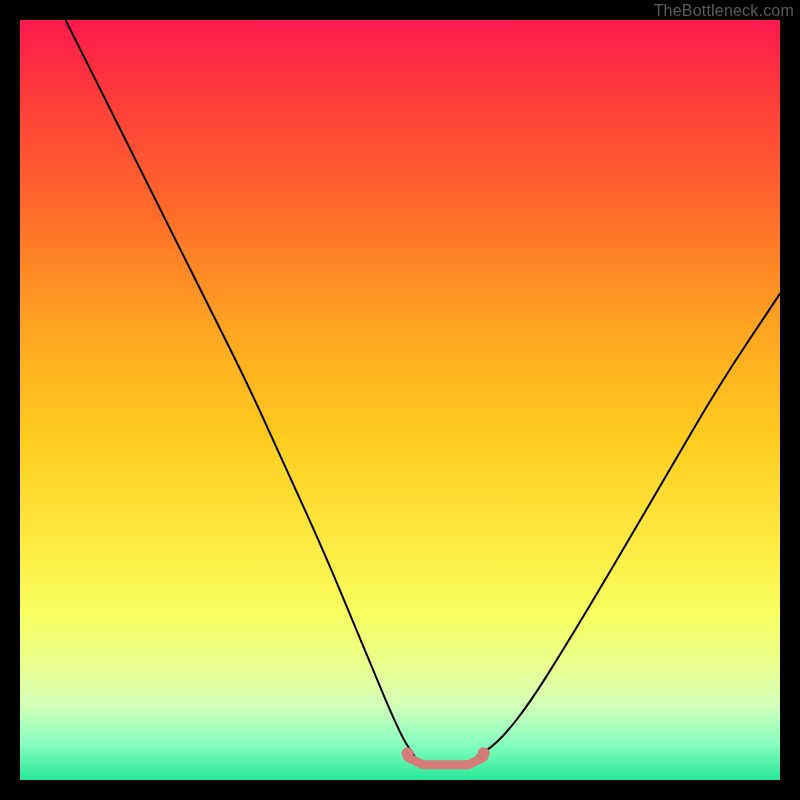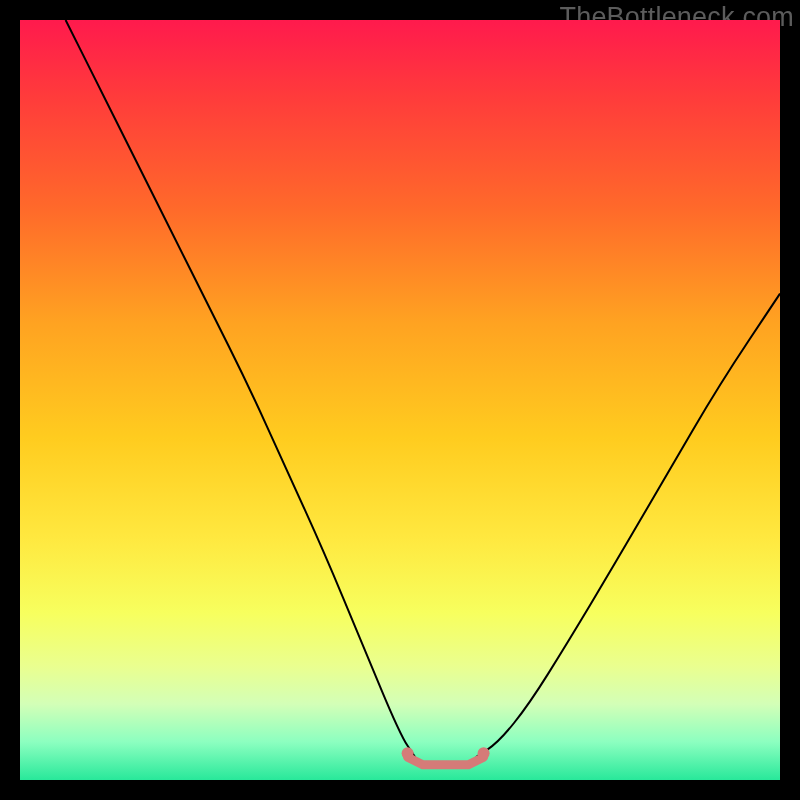--- a/index.html
+++ b/index.html
@@ -36,21 +36,21 @@
       #d3ffb7 90%,
       #8cffc0 95%,
       #28e89a 100%
     );
   }
   .watermark {
     position: absolute;
     top: 2px;
     right: 6px;
     font-family: Arial, Helvetica, sans-serif;
-    font-size: 27px;
+    font-size: 16px;
     color: #5c5c5c;
     font-weight: 500;
     letter-spacing: 0.2px;
     user-select: none;
   }
   svg.curves {
     position: absolute;
     left: 0;
     top: 0;
     width: 760px;

